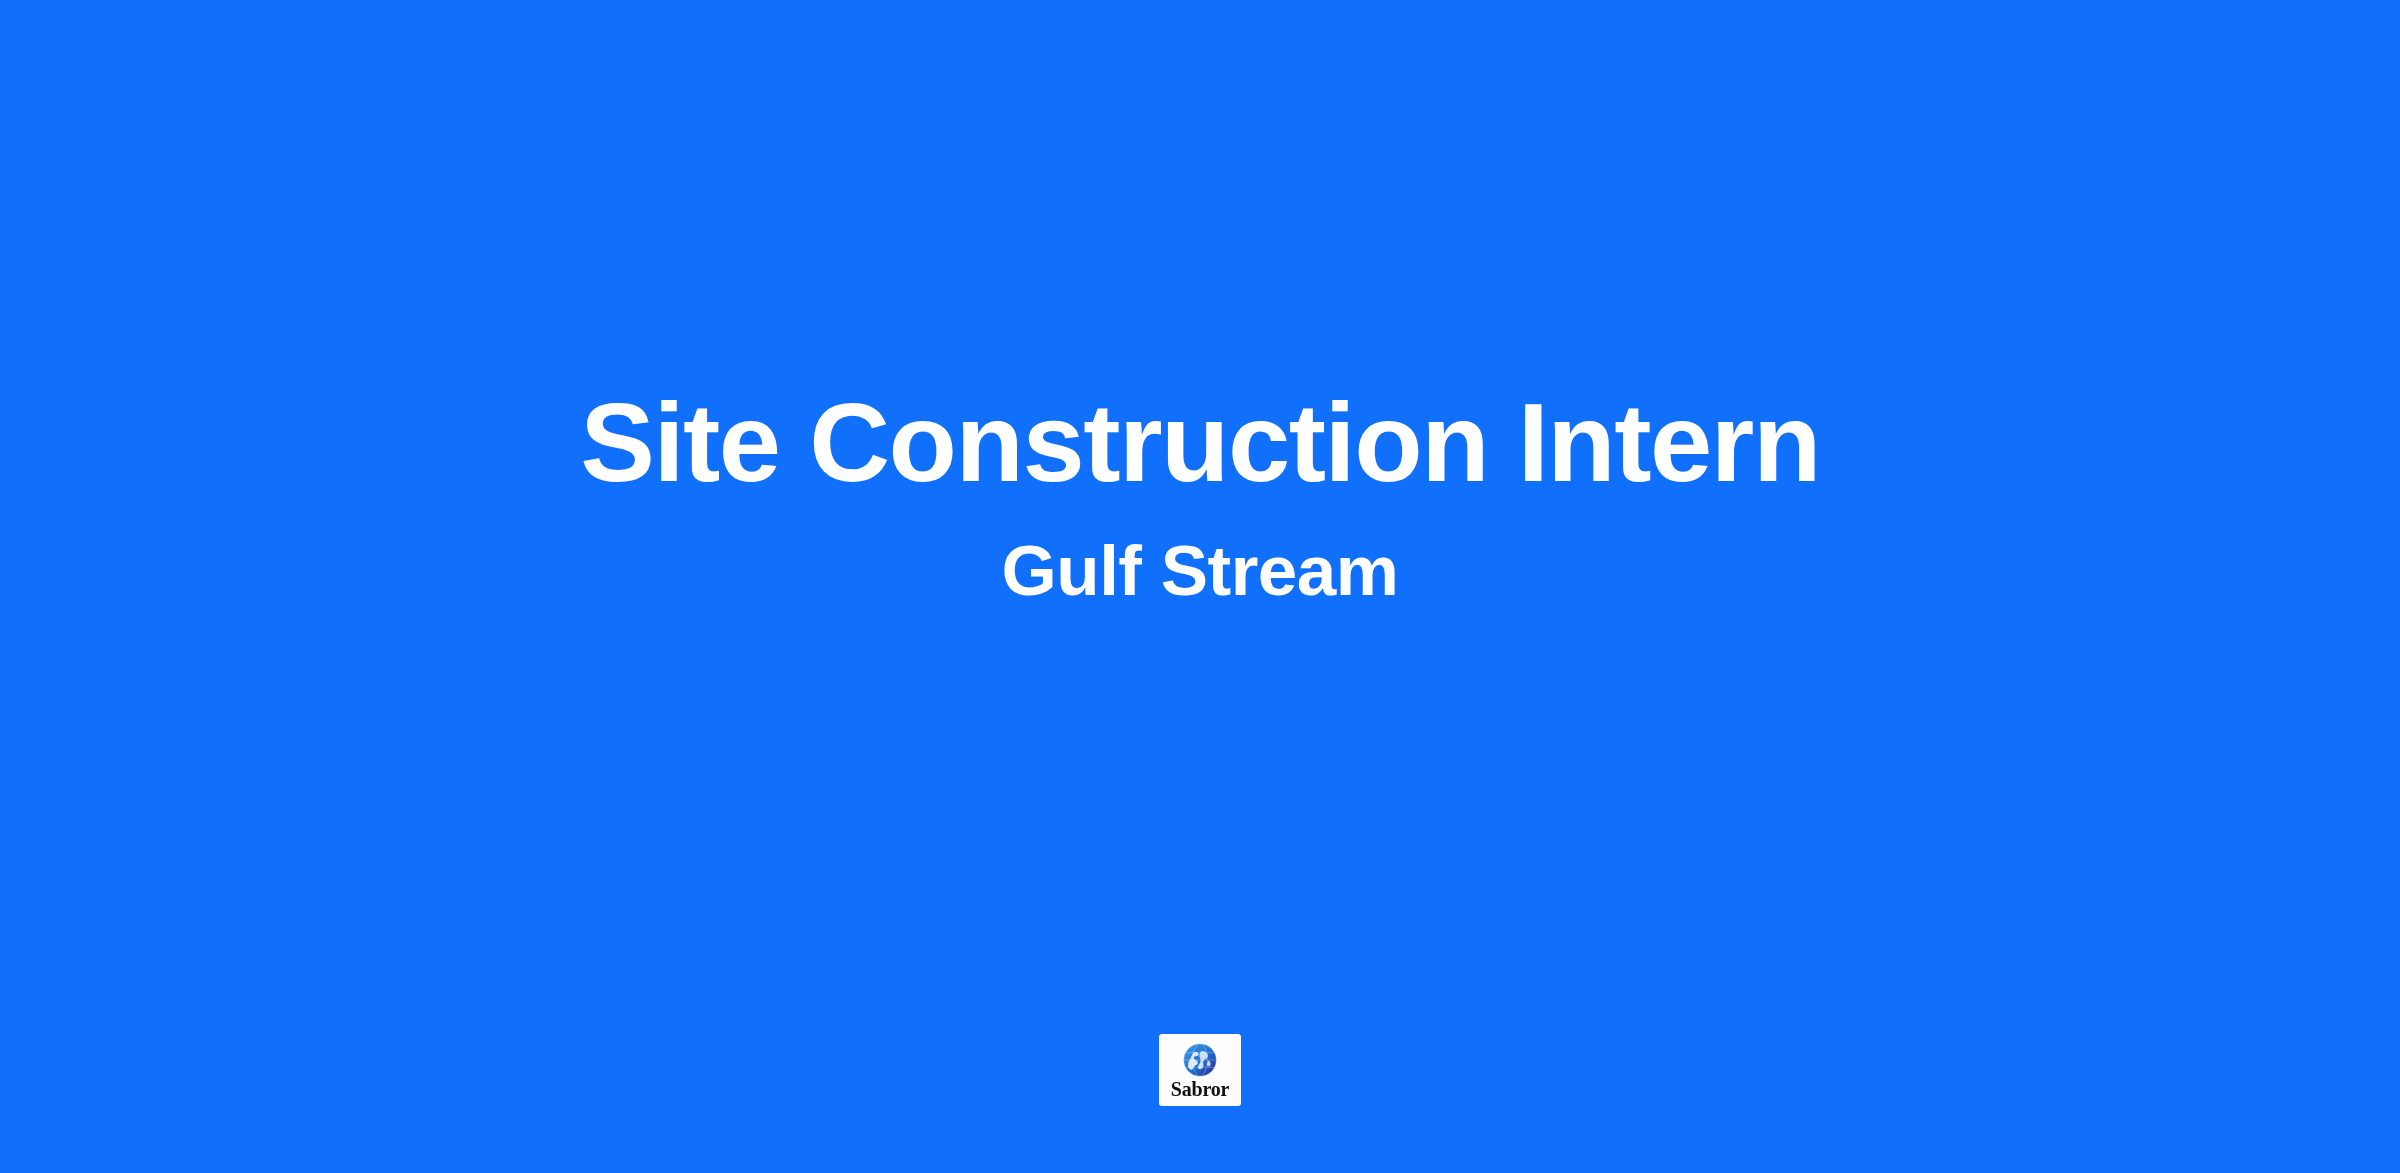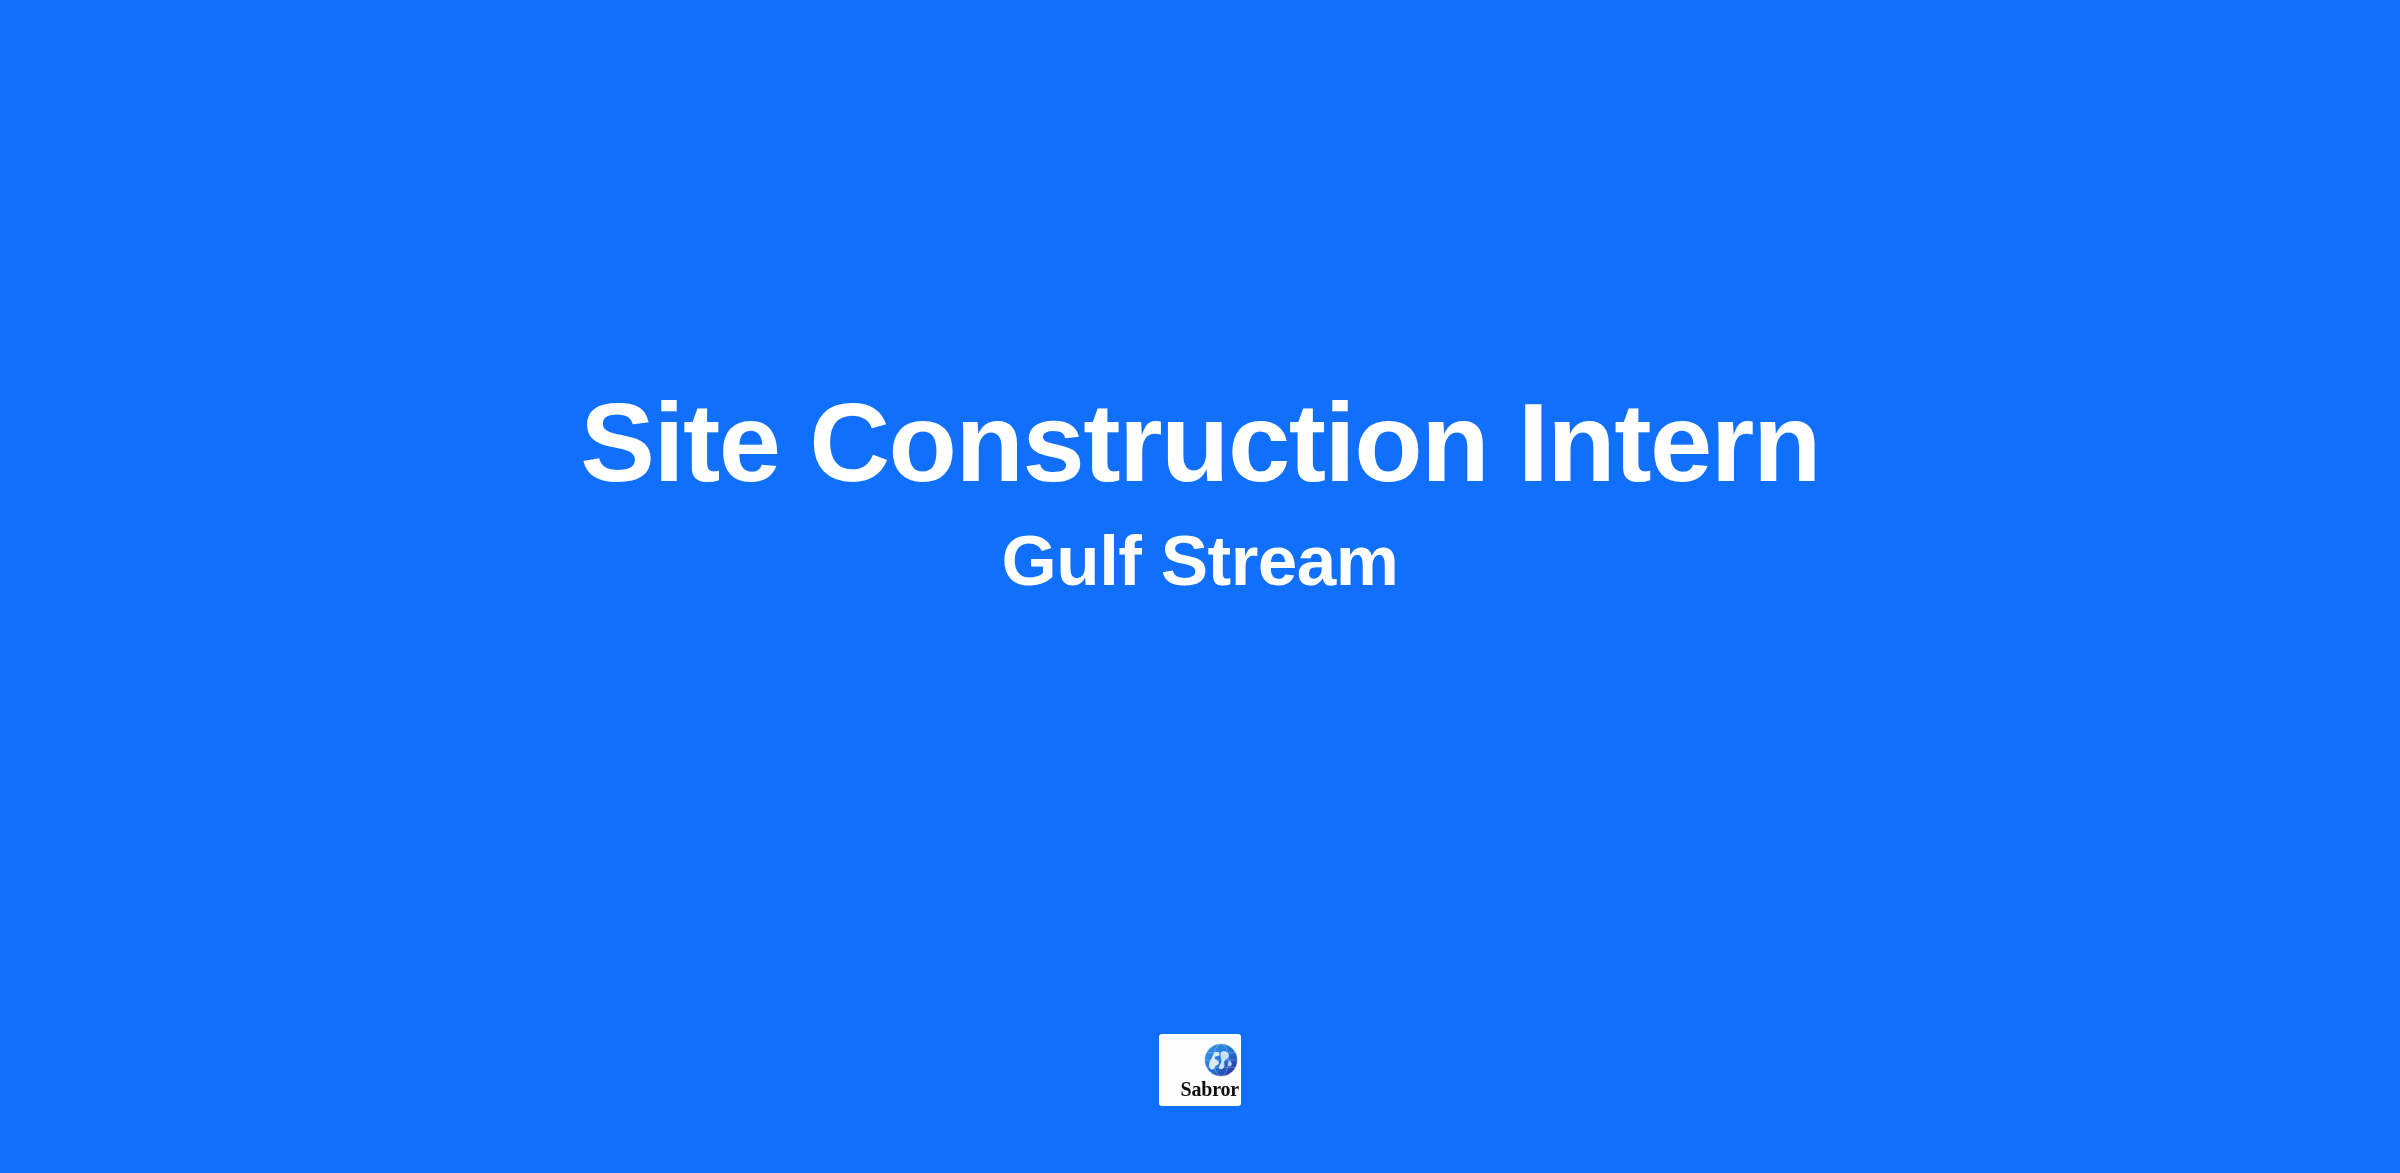--- a/index.html
+++ b/index.html
@@ -35,21 +35,21 @@
     display: flex;
     flex-direction: column;
     align-items: center;
     justify-content: center;
     text-align: center;
     padding-bottom: 60px;
     box-sizing: border-box;
   }
 
   .job-title {
-    margin: 4px;
+    margin: 14px;
     color: #ffffff;
     font-family: "Liberation Sans", sans-serif;
     font-size: 112px;
     font-weight: 700;
     line-height: 1.06;
     letter-spacing: -1.5px;
     white-space: nowrap;
   }
 
   .company-name {
@@ -73,21 +73,21 @@
     justify-content: center;
   }
 
   .logo-card {
     width: 82px;
     height: 72px;
     background: #fdfdfd;
     border-radius: 3px;
     display: flex;
     flex-direction: column;
-    align-items: flex-end;
+    align-items: center;
     justify-content: center;
     box-sizing: border-box;
     padding: 4px 2px 3px 2px;
   }
 
   .logo-globe {
     width: 36px;
     height: 36px;
     display: block;
     flex: 0 0 auto;

